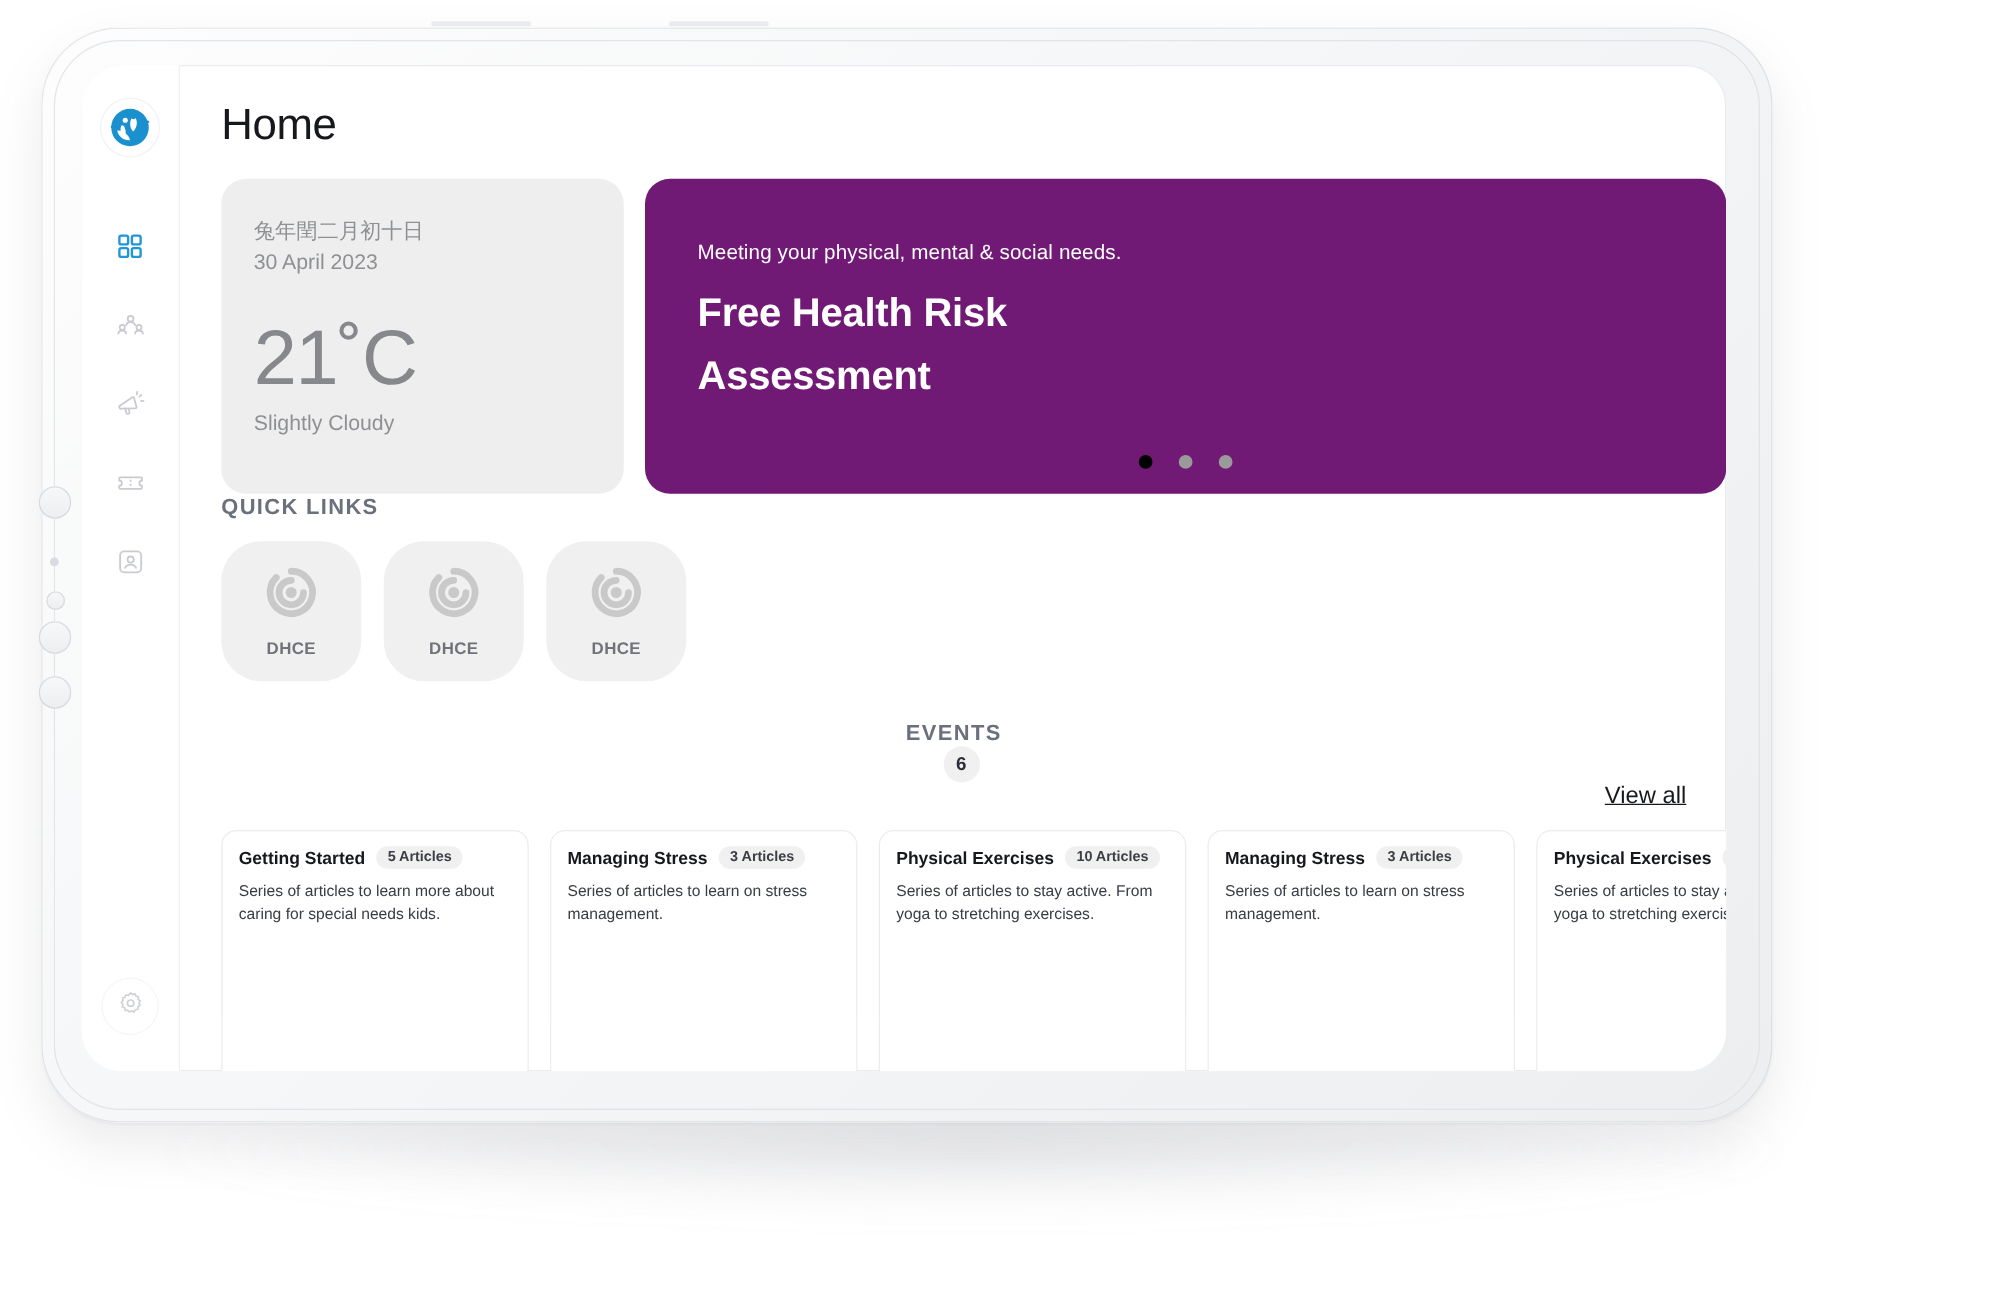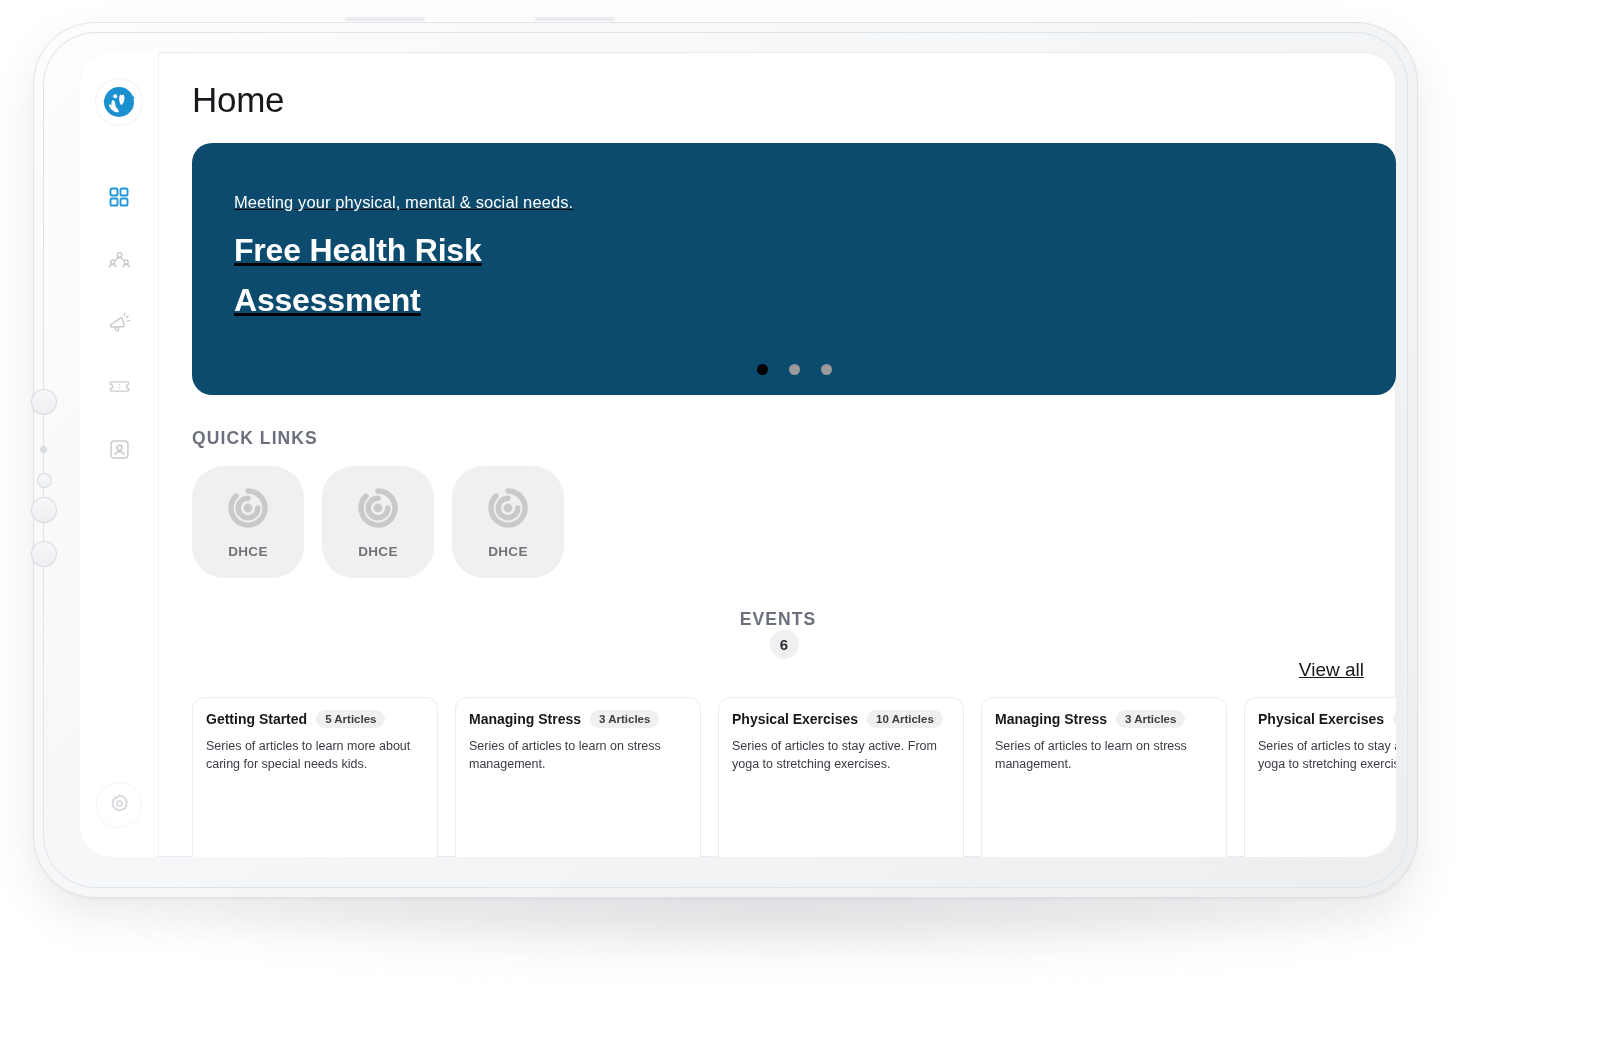--- a/index.html
+++ b/index.html
@@ -74,21 +74,21 @@
     display: flex; gap: 110px; align-items: center;
   }
   #device-top-slits span {
     flex: 1; height: 4px; border-radius: 3px;
     background: #e9ebee;
   }
 
   
   #screen {
     position: absolute;
-    left: 80px;
+    left: 65px;
     top: 52px;
     width: 1316px;
     height: 805px;
     border-radius: 32px;
     background: #ffffff;
     overflow: hidden;
     box-shadow: inset 0 0 0 1px rgba(232,234,238,0.95);
   }
 
   
@@ -189,25 +189,24 @@
     letter-spacing: -1px;
   }
   .weather-cond {
     margin-top: 12px;
     font-size: 17px;
     color: #8e9094;
   }
 
   #banner-card {
     flex: 1;
-    background: #0c4a6e;
+    background: #701a75;
     border-radius: 20px;
     position: relative;
     padding: 50px 0 0 42px;
-    text-decoration: underline;
   }
   .banner-subtitle {
     font-size: 16.5px;
     color: #ffffff;
     letter-spacing: 0.1px;
   }
   .banner-title {
     margin-top: 14px;
     font-size: 32px;
     font-weight: 700;
@@ -231,21 +230,21 @@
   }
   .banner-dot.active { background: #000000; }
 
   
   .section-label {
     font-size: 17.5px;
     font-weight: 700;
     color: #6b707c;
     letter-spacing: 1.1px;
   }
-  #quick-links-head { margin-top: 33px; }
+  #quick-links-head { }
   #quick-links-row {
     margin-top: 17px;
     display: flex;
     gap: 18px;
   }
   .quick-link {
     width: 112px; height: 112px;
     background: #f0f0f0;
     border-radius: 32px;
     display: flex;
@@ -445,20 +444,26 @@
       </div>
 
     </div>
 
     <div id="main">
 
       <div id="page-title">Home</div>
 
       <div id="top-row">
 
+        <div id="weather-card">
+          <div class="weather-date-cn">兔年閏二月初十日</div>
+          <div class="weather-date-en">30 April 2023</div>
+          <div class="weather-temp">21˚C</div>
+          <div class="weather-cond">Slightly Cloudy</div>
+        </div>
 
         <div id="banner-card">
           <div class="banner-subtitle">Meeting your physical, mental &amp; social needs.</div>
           <div class="banner-title">
             <div>Free Health Risk</div>
             <div>Assessment</div>
           </div>
           <div id="banner-dots">
             <div class="banner-dot active"></div>
             <div class="banner-dot"></div>

